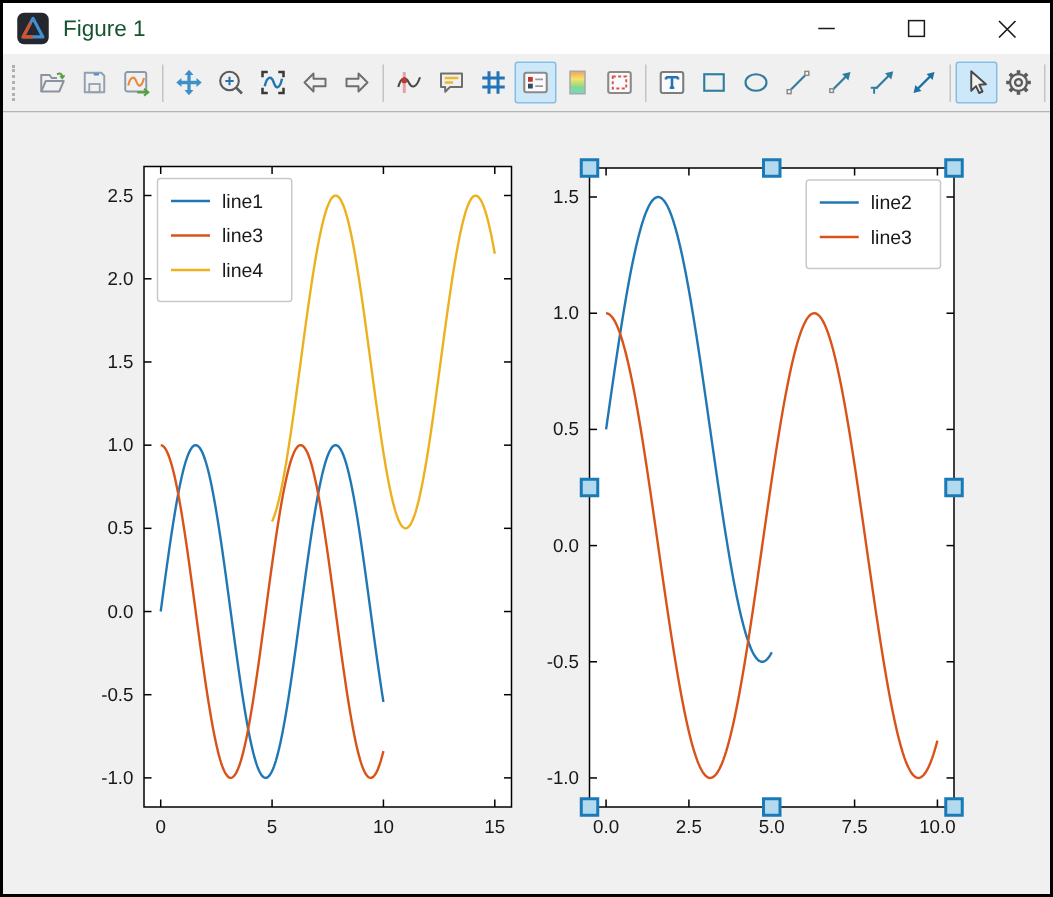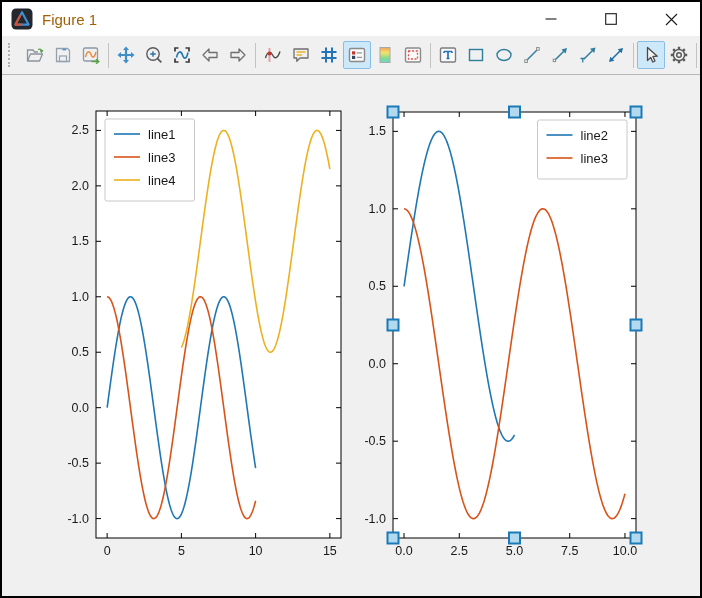--- a/index.html
+++ b/index.html
@@ -2,21 +2,21 @@
 <html><head>
 <meta charset="utf-8">
 <style>
   html,body{margin:0;padding:0;background:#888;}
   .window{
     width:702px;height:598px;box-sizing:border-box;border:2px solid #000;
     background:#f0f0f0;font-family:"Liberation Sans",sans-serif;position:relative;overflow:hidden;
   }
   .titlebar{height:34px;background:#ffffff;display:flex;align-items:center;padding-left:9px;position:relative;}
   .app-icon{width:22px;height:22px;margin-right:9px;flex:0 0 auto;}
-  .title-text{font-size:15px;color:#a16207;}
+  .title-text{font-size:15px;color:#14532d;}
   .win-controls{position:absolute;right:6px;top:0;height:34px;display:flex;}
   .win-btn{width:46px;height:34px;display:flex;align-items:center;justify-content:center;margin-left:14px;background:transparent;border:none;padding:0;}
   .toolbar{height:38px;background:#f0f0f0;border-bottom:1px solid #b5b5b5;display:flex;align-items:center;padding:0 0 0 4px;}
   .tb-handle{width:7px;height:24px;border-left:2px dotted #b0b0b0;margin:0 4px 0 2px;}
   .tb-btn{width:28px;height:28px;display:flex;align-items:center;justify-content:center;border:1px solid transparent;border-radius:2px;background:transparent;padding:0;flex:0 0 auto;}
   .tb-btn.active{background:#cde8f8;border:1px solid #86bee6;}
   .tb-sep{width:1px;height:25px;background:#c3c3c3;margin:0 3px;flex:0 0 auto;}
   .canvas{position:relative;height:522px;background:#f0f0f0;}
   .canvas svg text.ticklabel{font-family:"Liberation Sans",sans-serif;font-size:12.5px;fill:#191919;}
   .canvas svg text.legendlabel{font-family:"Liberation Sans",sans-serif;font-size:13px;fill:#191919;}

